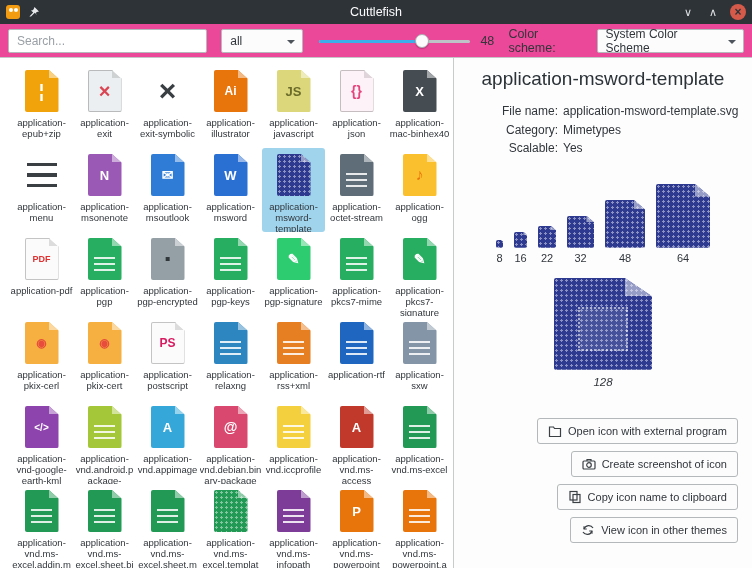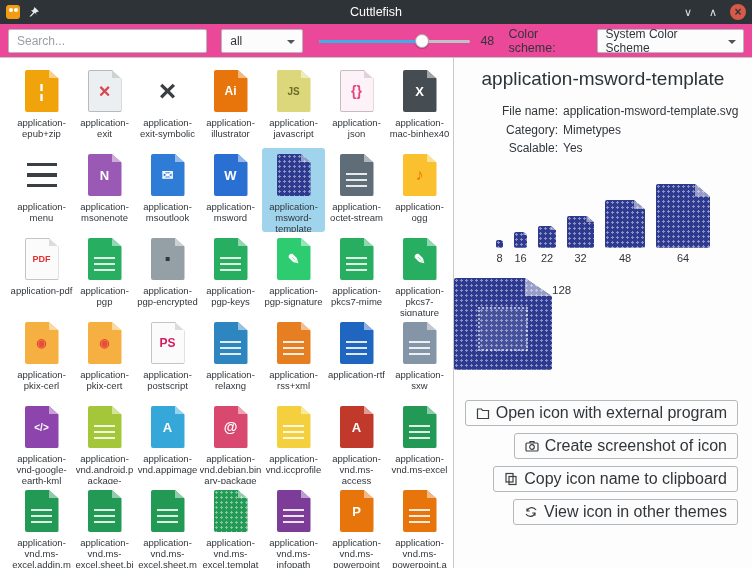--- a/index.html
+++ b/index.html
@@ -57,26 +57,26 @@
   
   .right { width:299px; flex:none; border-left:1px solid #c8cacc; background:#fdfdfd; padding-top:10px; overflow:hidden; display:flex; flex-direction:column; }
   .d-title { text-align:center; font-size:19px; font-weight:500; color:#2c3338; }
   .d-fields { margin-top:12px; }
   .frow { display:flex; line-height:1.55; font-size:12px; }
   .flabel { width:104px; text-align:right; flex:none; }
   .fvalue { margin-left:5px; }
   .size-previews { margin-top:26px; display:flex; align-items:flex-end; justify-content:center; gap:11px; }
   .sizecol { display:flex; flex-direction:column; align-items:center; }
   .sizenum { margin-top:4px; font-size:11px; }
-  .large-wrap { margin-top:14px; display:flex; flex-direction:row; align-items:flex-start; }
+  .large-wrap { margin-top:14px; display:flex; flex-direction:column; align-items:center;font-style:italic; }
   .bigfile { width:98px; height:92px; }
   .bigfile .emblem { position:absolute; left:24%; right:24%; top:32%; bottom:20%; border:2px dotted rgba(255,255,255,.55); background:rgba(255,255,255,.12); }
   .biglabel { margin-top:6px; font-size:11.5px; }
   .btncol { margin-top:30px; display:flex; flex-direction:column; align-items:flex-end; gap:7px; padding-right:14px; }
-  .abtn { display:flex; align-items:center; gap:6px; height:26px; padding:0 10px; background:#fcfcfc; border:1px solid #b4b8ba; border-radius:3px; font-size:16px; color:#31363b; font-family:"Liberation Sans",sans-serif; cursor:default; }
+  .abtn { display:flex; align-items:center; gap:6px; height:26px; padding:0 10px; background:#fcfcfc; border:1px solid #b4b8ba; border-radius:3px; font-size:11px; color:#31363b; font-family:"Liberation Sans",sans-serif; cursor:default; }
   .abtn svg { flex:none; }
 </style>
 </head>
 <body>
 
 <div class="app">
 
   <div class="titlebar">
     <div class="tb-left">
       <span class="appicon"></span>
@@ -144,21 +144,21 @@
             <div class="iconbox">
               <div class="file" style="--c: #e8740c;">
                 <span class="glyph" style="font-size: 12px;">Ai</span>
               </div>
             </div>
             <div class="iclabel">application-illustrator</div>
           </div>
           <div class="cell">
             <div class="iconbox">
               <div class="file" style="--c: #dcd77a;">
-                <span class="glyph" style="color: rgb(107, 107, 42); font-size: 10px;">JS</span>
+                <span class="glyph" style="color: rgb(107, 107, 42); font-size: 13px;">JS</span>
               </div>
             </div>
             <div class="iclabel">application-javascript</div>
           </div>
           <div class="cell">
             <div class="iconbox">
               <div class="file light" style="--c: #fdf2f7;">
                 <span class="glyph" style="color: rgb(230, 68, 125); font-size: 14px;">{}</span>
               </div>
             </div>

